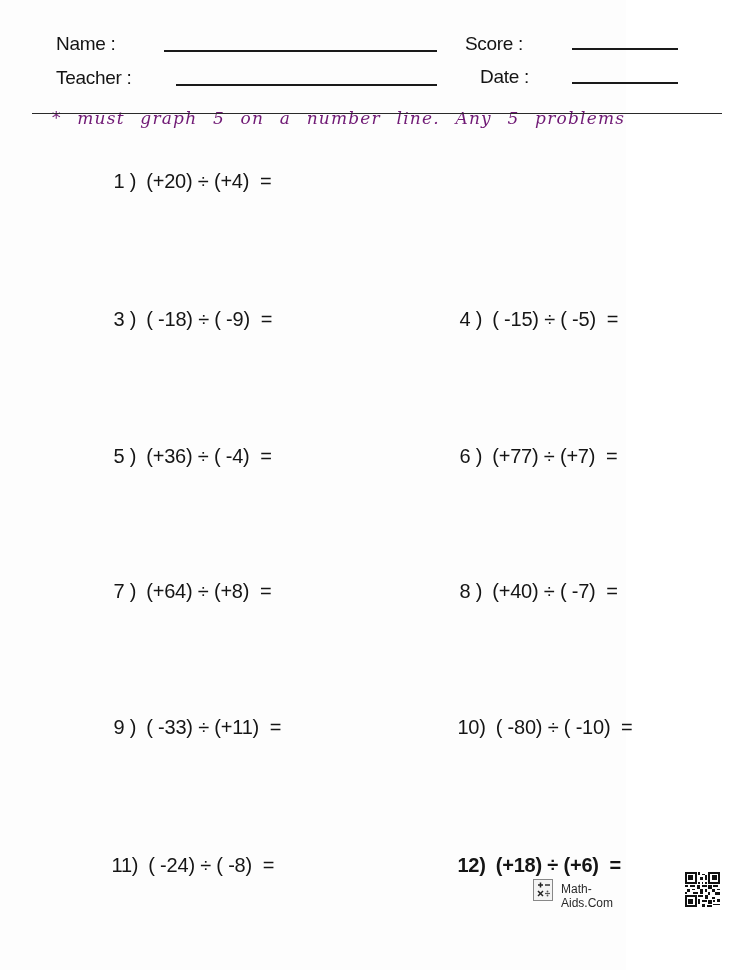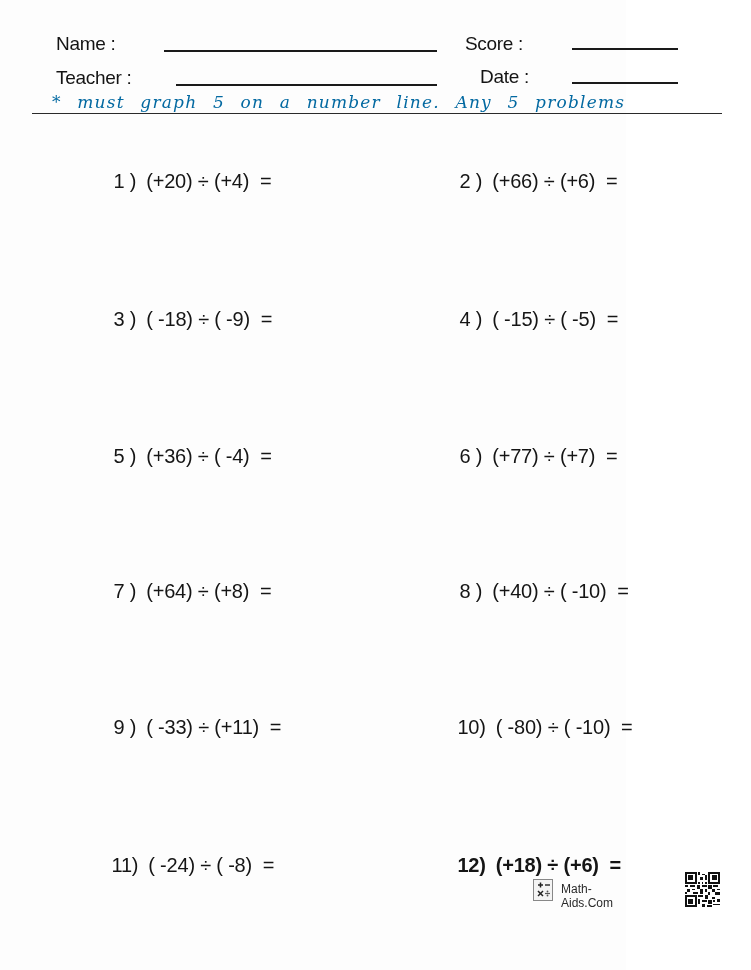--- a/index.html
+++ b/index.html
@@ -35,25 +35,25 @@
     .note-line {
       position: absolute;
       left: 32px;
       top: 113px;
       width: 690px;
       border-top: 1.5px solid #2a2a2a;
     }
     .note {
       position: absolute;
       left: 52px;
-      top: 92px;
+      top: 108px;
       font-family: "DejaVu Serif", serif;
       font-style: italic;
       font-size: 17px;
-      color: #0369a1;
+      color: #701a75;
       letter-spacing: 1.2px;
       word-spacing: 9px;
       white-space: nowrap;
     }
     .problem {
       position: absolute;
       font-size: 20px;
       color: #151515;
       white-space: pre;
       letter-spacing: -0.2px;
@@ -110,43 +110,40 @@
 
   <span class="hdr-label" style="left:465px; top:66px;margin-left:15px;">Date :</span>
   <div class="hdr-line" style="left:572px; top:82px; width:106px;"></div>
 
   <span class="note">* must graph 5 on a number line. Any 5 problems</span>
   <div class="note-line"></div>
 
   <div class="problem" style="left:92px; top:147px;">
     <span class="num">1 )</span><span class="expr">(+20) ÷ (+4)  =</span>
   </div>
-  <div class="problem" style="left:438px; top:147px;">
-    <span class="num">2 )</span><span class="expr">(+66) ÷ (+6)  =</span>
-  </div>
 
   <div class="problem" style="left:92px; top:285px;">
     <span class="num">3 )</span><span class="expr">( -18) ÷ ( -9)  =</span>
   </div>
   <div class="problem" style="left:438px; top:285px;">
     <span class="num">4 )</span><span class="expr">( -15) ÷ ( -5)  =</span>
   </div>
 
   <div class="problem" style="left:92px; top:422px;">
     <span class="num">5 )</span><span class="expr">(+36) ÷ ( -4)  =</span>
   </div>
   <div class="problem" style="left:438px; top:422px;">
     <span class="num">6 )</span><span class="expr">(+77) ÷ (+7)  =</span>
   </div>
 
   <div class="problem" style="left:92px; top:557px;">
     <span class="num">7 )</span><span class="expr">(+64) ÷ (+8)  =</span>
   </div>
   <div class="problem" style="left:438px; top:557px;">
-    <span class="num">8 )</span><span class="expr">(+40) ÷ ( -10)  =</span>
+    <span class="num">8 )</span><span class="expr">(+40) ÷ ( -7)  =</span>
   </div>
 
   <div class="problem" style="left:92px; top:693px;text-align:right;">
     <span class="num">9 )</span><span class="expr">( -33) ÷ (+11)  =</span>
   </div>
   <div class="problem" style="left:436px; top:693px;">
     <span class="num">10)</span><span class="expr">( -80) ÷ ( -10)  =</span>
   </div>
 
   <div class="problem" style="left:90px; top:831px;">

